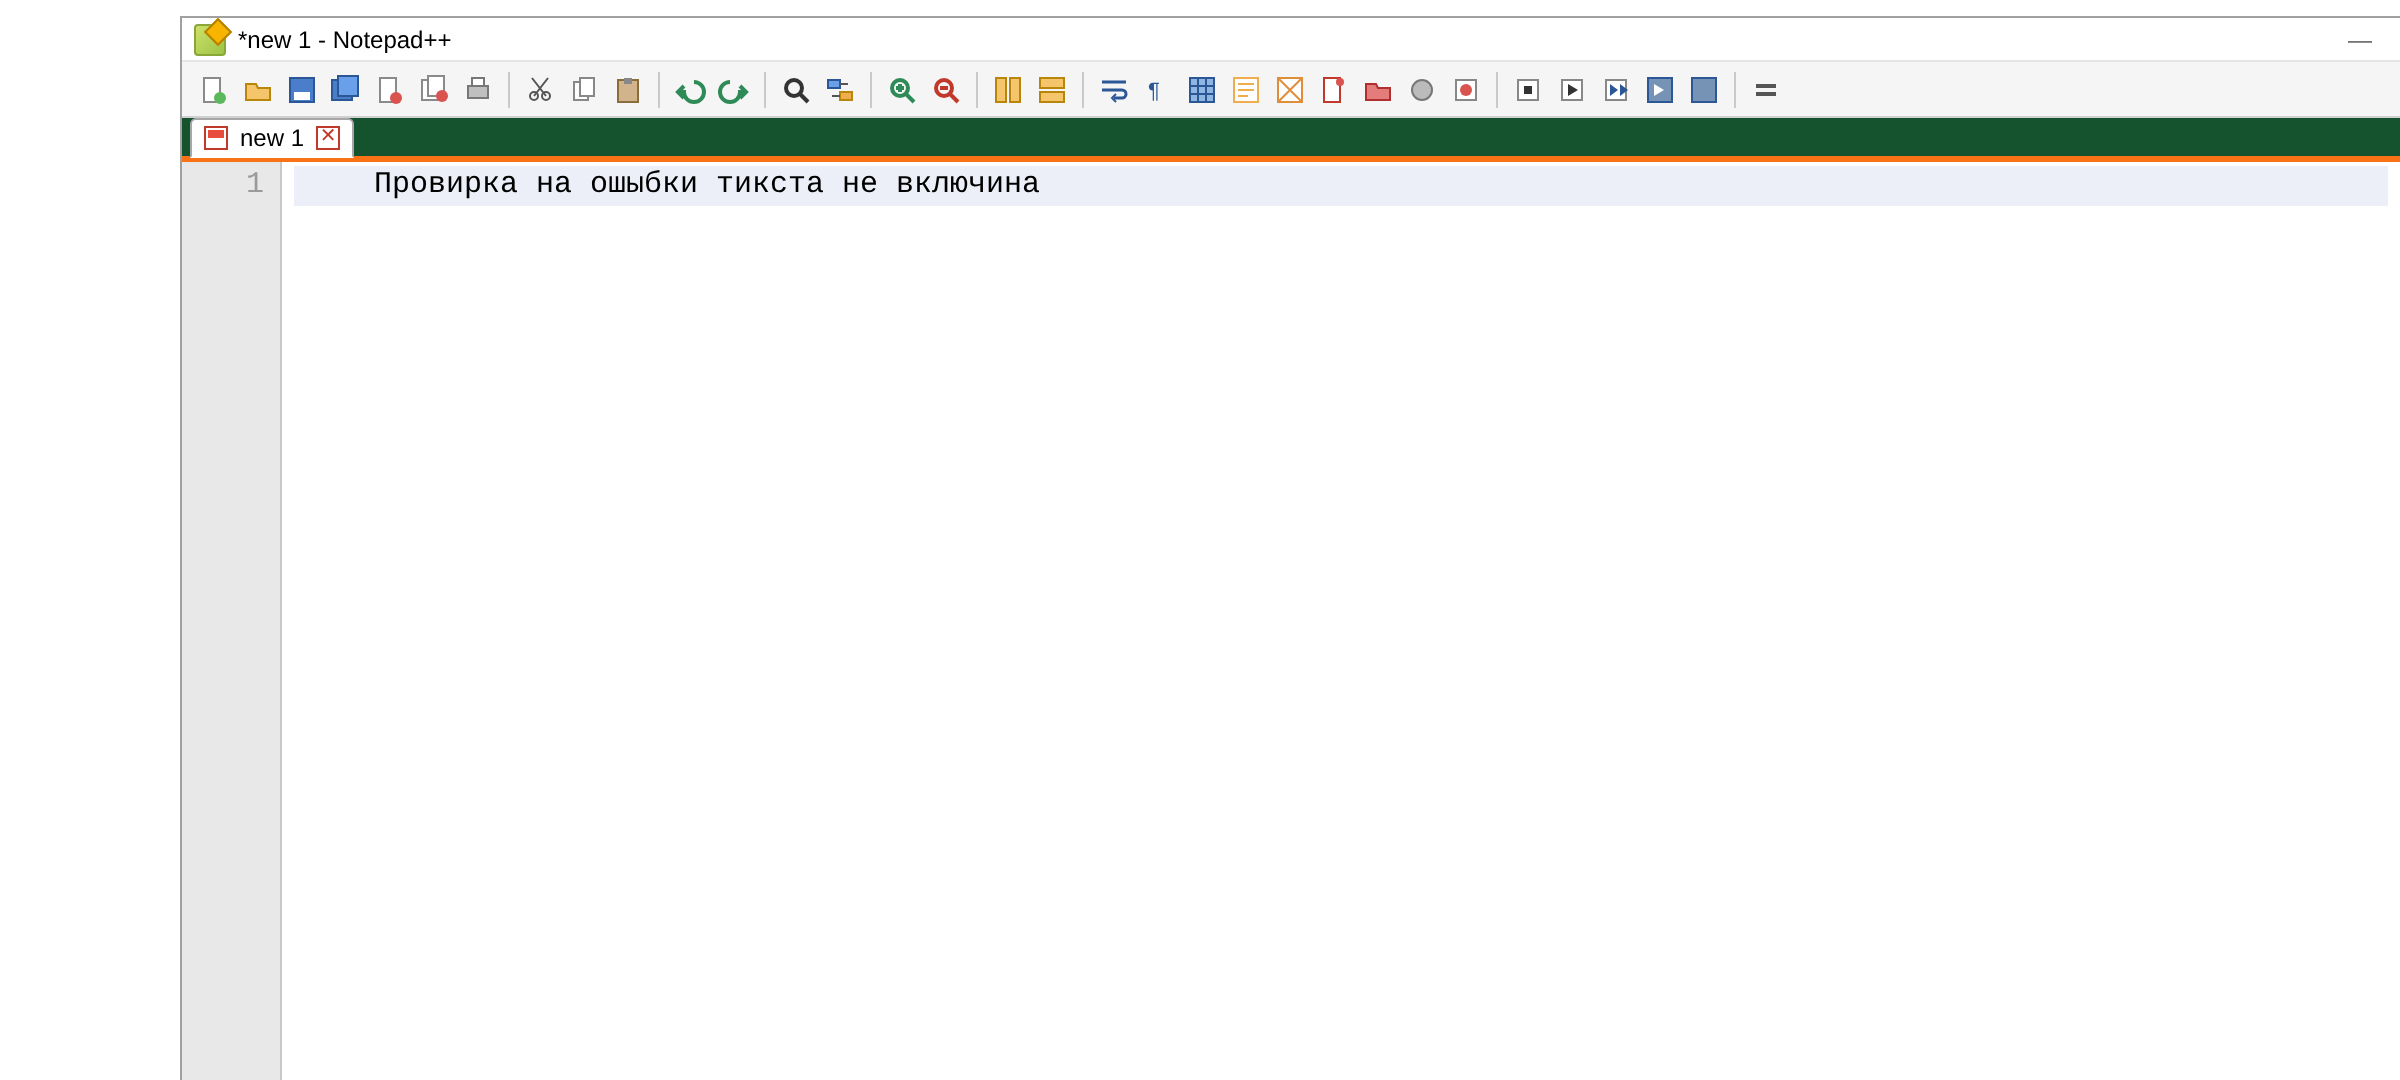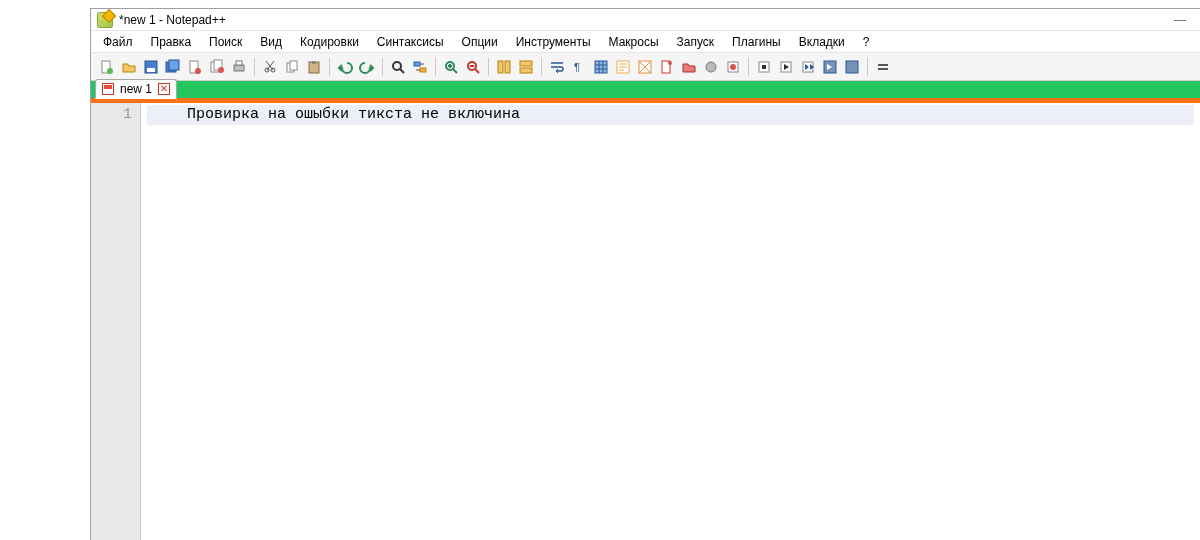--- a/index.html
+++ b/index.html
@@ -84,22 +84,22 @@
   }
   .tsep {
     width:1px; height:18px; background:#c9c9c9;
     margin: 0 3px;
   }
   .tabbar {
     height: 22px;
     display:flex;
     align-items:flex-end;
     padding: 0 4px;
-    background:#22c55e;
-    border-bottom:5px solid #f97316;
+    background:#14532d;
+    border-bottom:3px solid #f97316;
   }
   .tab {
     height:20px;
     display:flex;
     align-items:center;
     gap:6px;
     padding: 0 6px;
     background:#fff;
     border:1px solid #a7a7a7;
     border-bottom:1px solid #fff;
@@ -161,35 +161,20 @@
 
 <div class="window">
 
   <div class="titlebar">
     <div class="appicon"></div>
     <div class="title">*new 1 - Notepad++</div>
     <div class="spacer"></div>
     <div class="winbtn">—</div>
   </div>
 
-  <div class="menubar">
-    <div class="menuitem">Файл</div>
-    <div class="menuitem">Правка</div>
-    <div class="menuitem">Поиск</div>
-    <div class="menuitem">Вид</div>
-    <div class="menuitem">Кодировки</div>
-    <div class="menuitem">Синтаксисы</div>
-    <div class="menuitem">Опции</div>
-    <div class="menuitem">Инструменты</div>
-    <div class="menuitem">Макросы</div>
-    <div class="menuitem">Запуск</div>
-    <div class="menuitem">Плагины</div>
-    <div class="menuitem">Вкладки</div>
-    <div class="menuitem">?</div>
-  </div>
 
   <div class="toolbar" id="toolbar">
       <div class="tbtn">
         <svg viewBox="0 0 16 16">
           <rect x="3" y="2" width="8" height="12" fill="#fff" stroke="#8a8a8a"></rect>
           <circle cx="11" cy="12" r="3" fill="#5cb85c"></circle>
         </svg>
       </div>
       <div class="tbtn">
         <svg viewBox="0 0 16 16">

